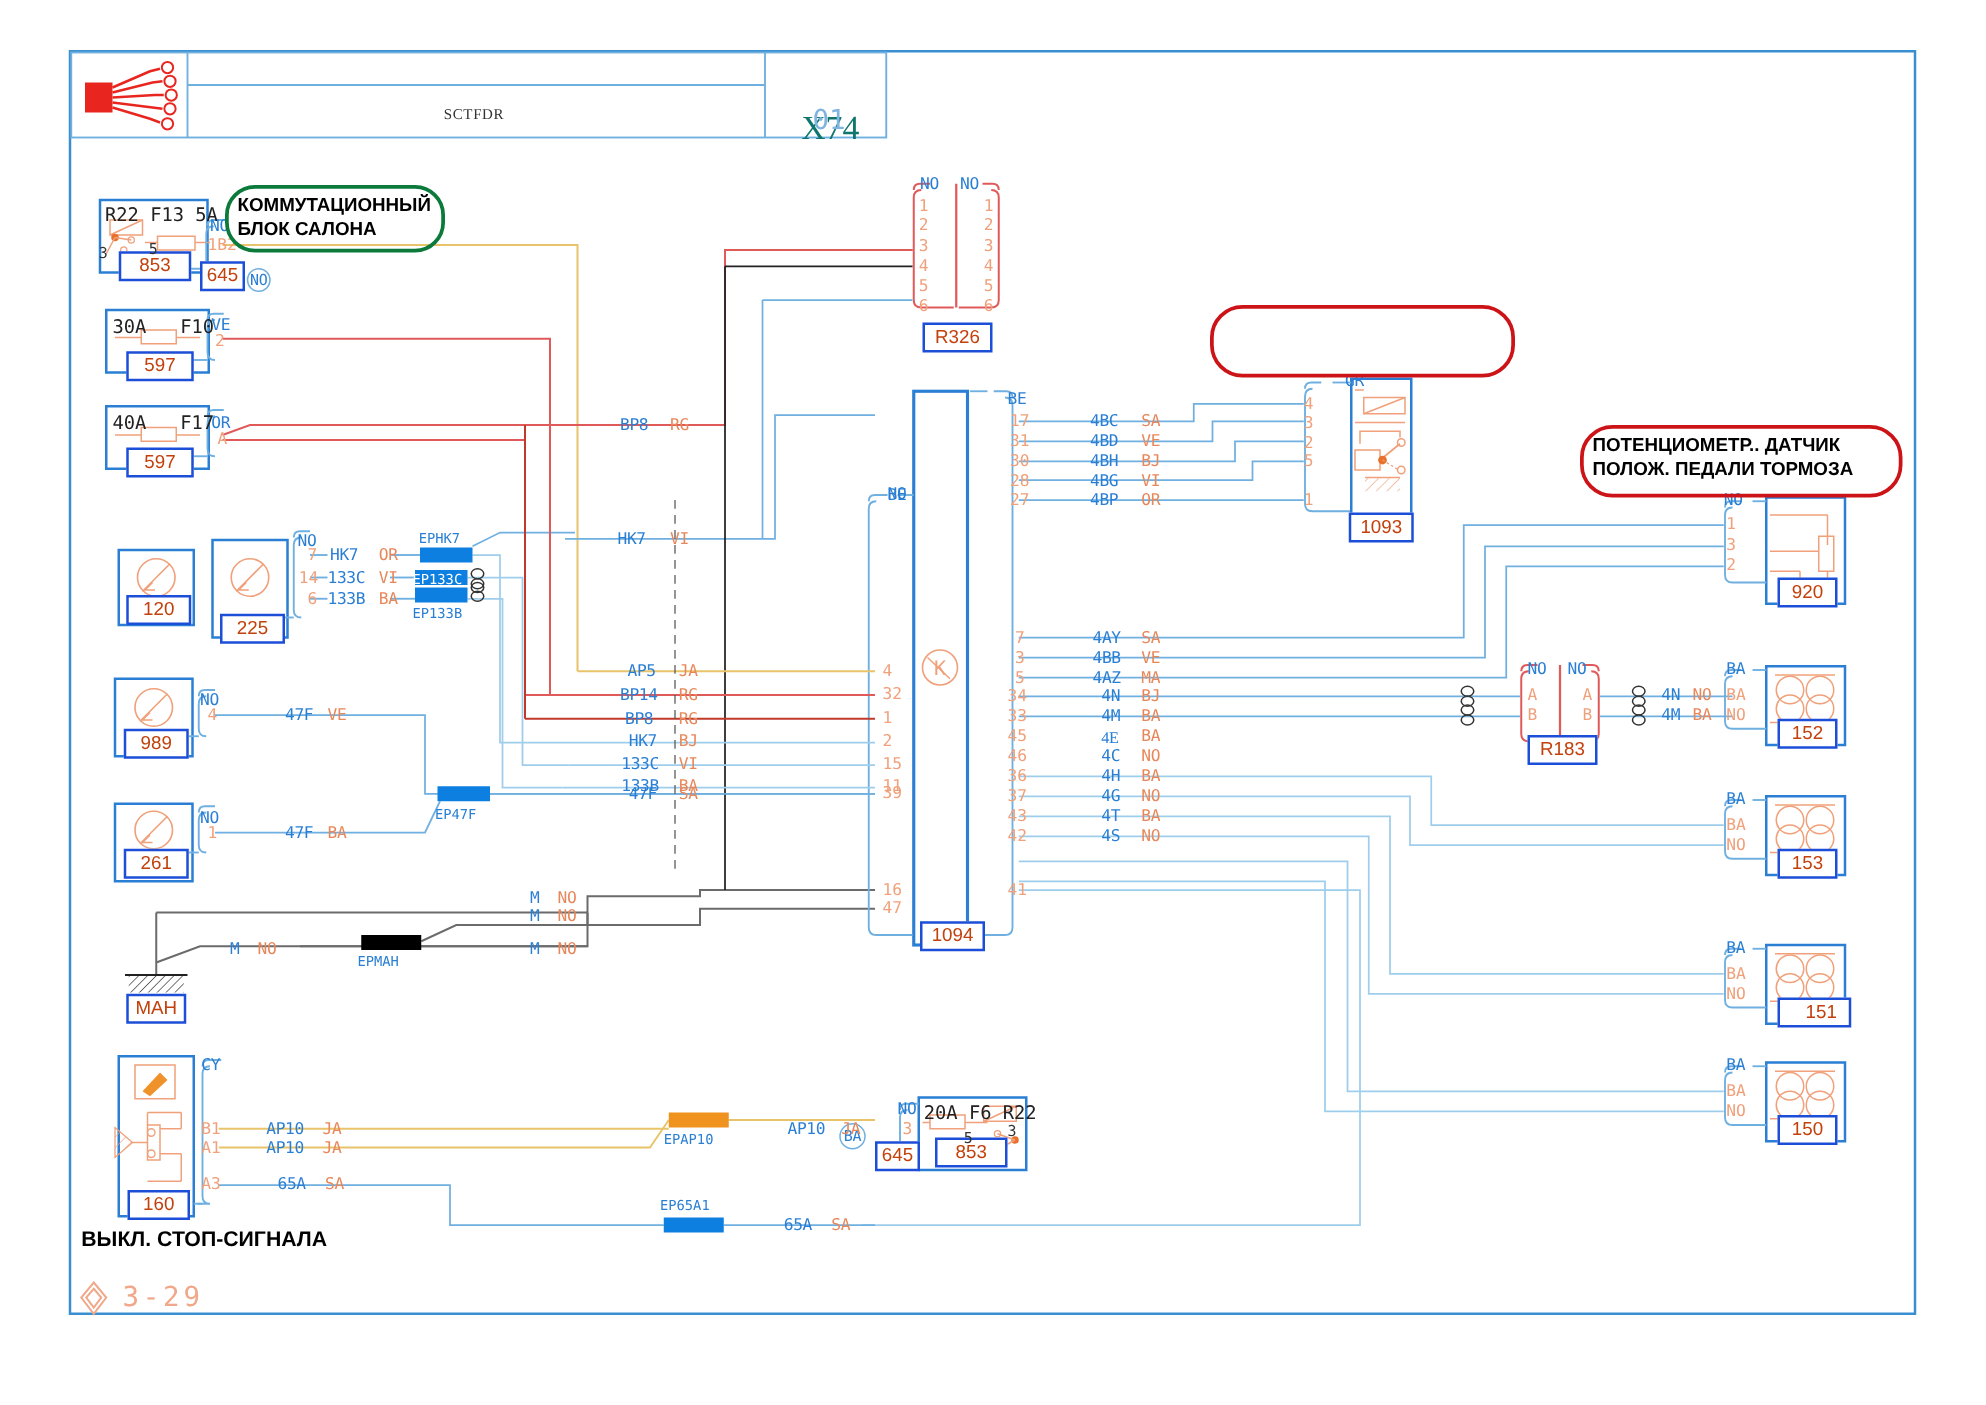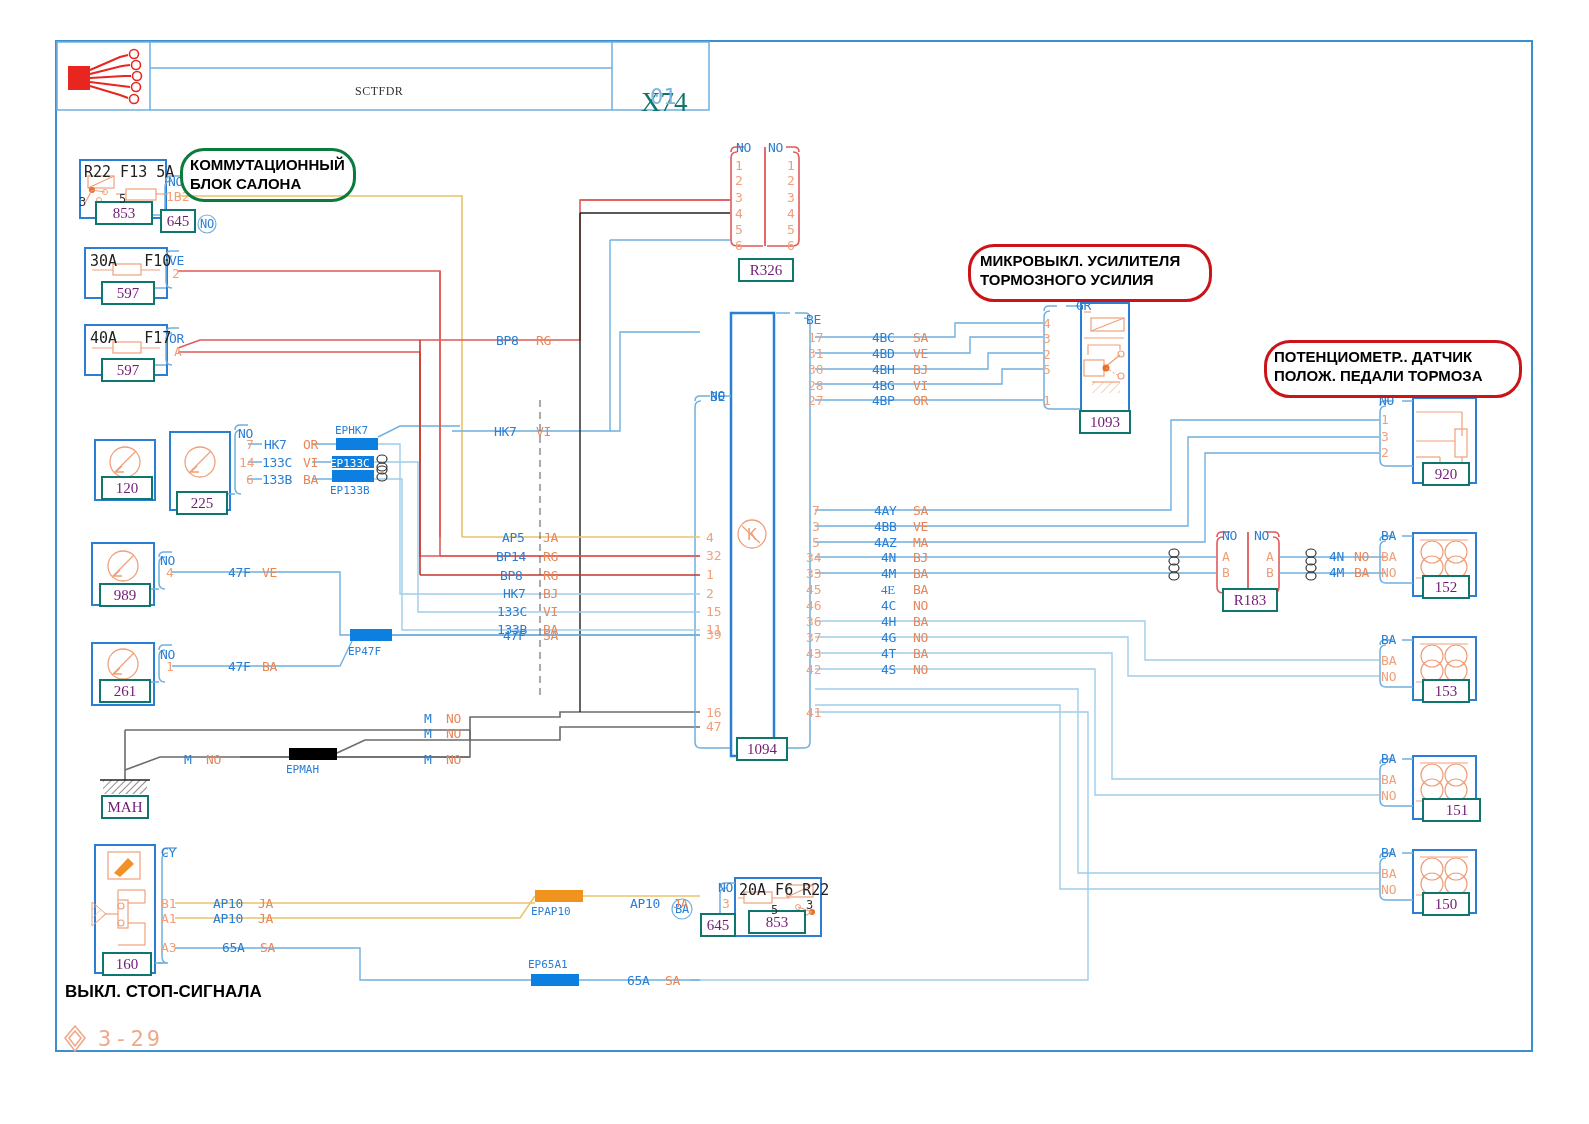--- a/index.html
+++ b/index.html
@@ -12,21 +12,21 @@
   .wirecolor{color:#e8875a;font-size:13px;letter-spacing:-0.3px;}
   .pinnum{color:#f0a07a;font-size:13px;}
   .boxid{font-family:"DejaVu Sans Mono",monospace;font-size:15px;color:#222;}
   .callout{position:absolute;font-family:"Liberation Sans",sans-serif;font-weight:bold;font-size:15px;color:#000;line-height:1.25;text-align:left;white-space:pre;z-index:6;}
   .calloutbox{position:absolute;z-index:5;}
   .title-sctfdr{position:absolute;font-family:"Liberation Serif",serif;font-size:12px;color:#333;letter-spacing:.5px;}
   .x74{position:absolute;font-family:"Liberation Serif",serif;font-size:27px;color:#0f766e;margin-top:31px;}
   .x74sub{position:absolute;font-family:"DejaVu Sans Mono",monospace;font-size:22px;color:#7fb4e0;}
   .footer{position:absolute;font-family:"DejaVu Sans Mono",monospace;font-size:22px;color:#f0a88a;letter-spacing:3px;}
   .bl{position:absolute;font-family:"Liberation Sans",sans-serif;font-weight:bold;font-size:17px;color:#000;}
-  .idbox2{position:absolute;border:2px solid #0f766e;background:#fff;font-family:Liberation Serif, serif;font-size:15px;color:#701a75;text-align:center;line-height:20px;height:20px;}
+  .idbox2{position:absolute;border:2px solid #1d4ed8;background:#fff;font-family:Liberation Sans, sans-serif;font-size:15px;color:#c2410c;text-align:center;line-height:20px;height:20px;}
   .splice{position:absolute;}
   .splicelbl{position:absolute;font-family:"DejaVu Sans Mono",monospace;font-size:11px;color:#2a7fd4;white-space:nowrap;}
   .smallnum{position:absolute;font-family:"DejaVu Sans Mono",monospace;font-size:12px;color:#333;}
 </style>
 </head>
 <body>
 
 <div id="page">
 
   <div id="frame"></div>
@@ -418,22 +418,20 @@
   <svg style="position:absolute;left:62px;top:1024px;width:26px;height:30px;">
     <path d="M13 2 L23 14 L13 27 L3 14 Z" fill="none" stroke="#f0a88a" stroke-width="1.6"></path>
     <path d="M13 7 L19 14 L13 22 L7 14 Z" fill="none" stroke="#f0a88a" stroke-width="1.6"></path>
   </svg>
 
   <div class="calloutbox" style="left:180px;top:148px;width:170px;height:48px;border:3px solid #0b7a3b;border-radius:24px;"></div>
   <div class="callout" style="left:190px;top:156px;width:160px;">КОММУТАЦИОННЫЙ
 БЛОК САЛОНА</div>
 
   <div class="calloutbox" style="left:968px;top:244px;width:238px;height:52px;border:3px solid #cc1418;border-radius:26px;"></div>
-  <div class="callout" style="left:980px;top:252px;width:226px;">МИКРОВЫКЛ. УСИЛИТЕЛЯ
-ТОРМОЗНОГО УСИЛИЯ</div>
 
   <div class="calloutbox" style="left:1264px;top:340px;width:252px;height:52px;border:3px solid #cc1418;border-radius:26px;"></div>
   <div class="callout" style="left:1274px;top:348px;width:244px;">ПОТЕНЦИОМЕТР.. ДАТЧИК
 ПОЛОЖ. ПЕДАЛИ ТОРМОЗА</div>
 
   <div class="bl" style="left:65px;top:982px;">ВЫКЛ. СТОП-СИГНАЛА</div>
 
   <div class="idbox2" style="left:95px;top:201px;width:54px;">853</div>
   <div class="idbox2" style="left:160px;top:209px;width:32px;">645</div>
   <div class="idbox2" style="left:101px;top:281px;width:50px;">597</div>

